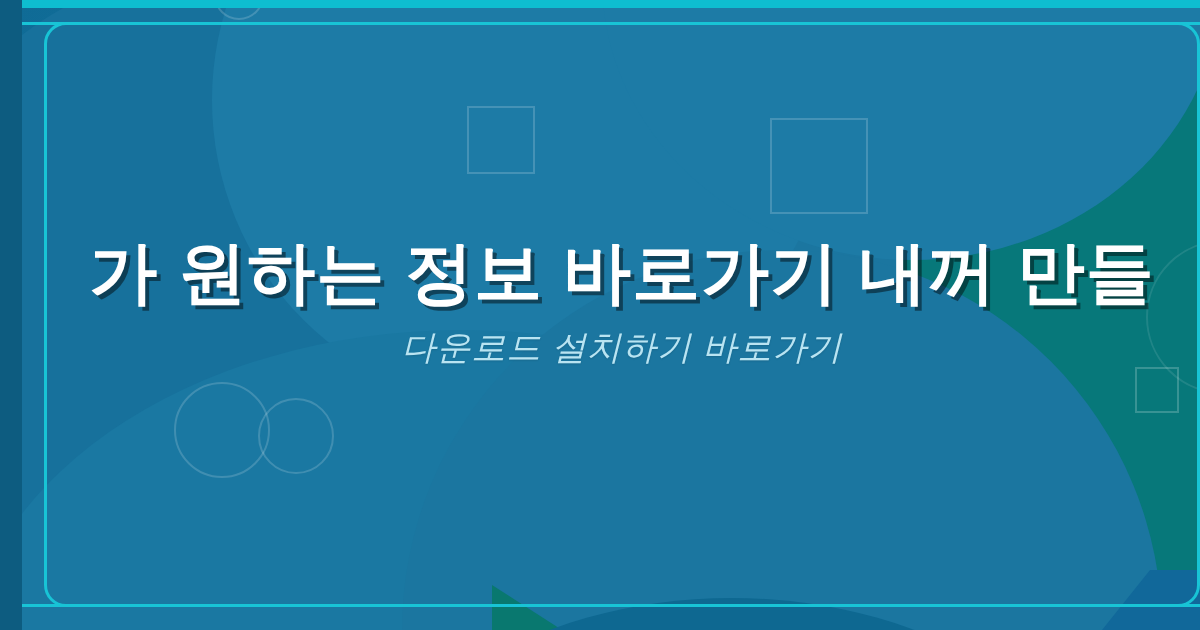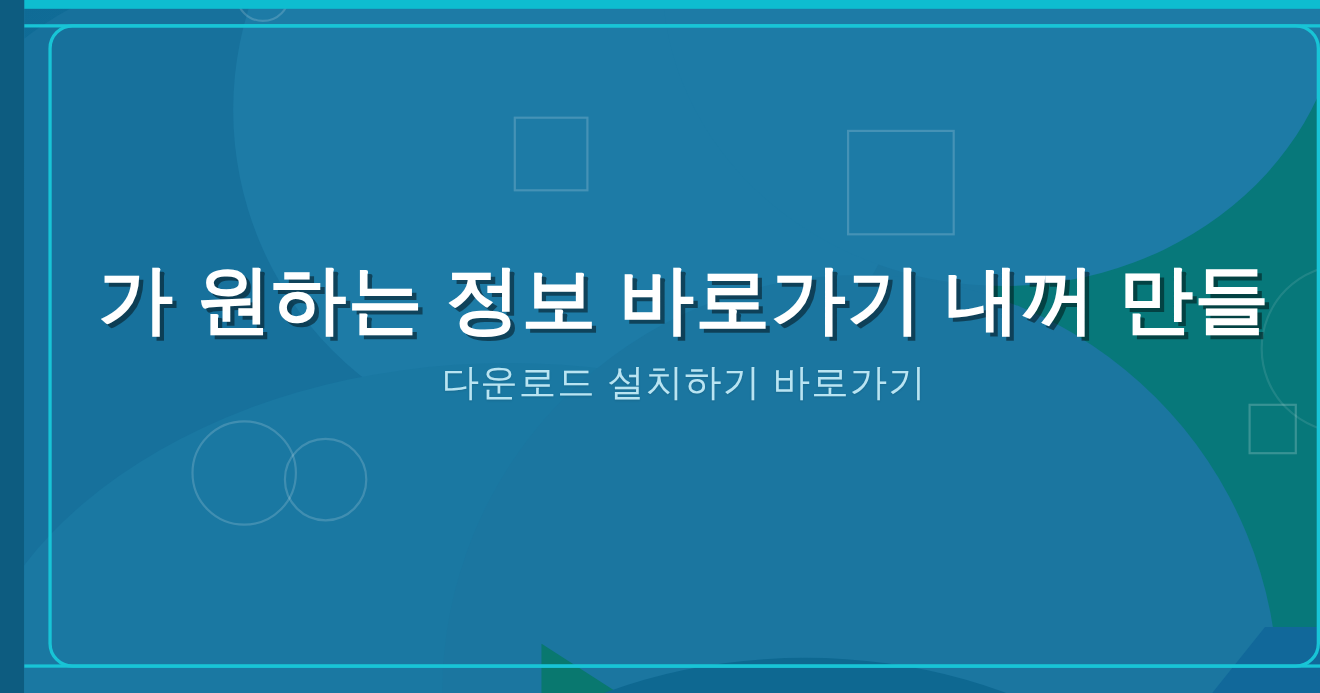--- a/index.html
+++ b/index.html
@@ -196,20 +196,21 @@
   }
 
   .subhead {
     color: #b9e4f2;
     font-size: 34px;
     font-weight: 400;
     letter-spacing: 1px;
     margin: 0;
     transform: translateY(-4px);
     text-shadow: 0 1px 2px rgba(0,0,0,0.12);
+    font-style: italic;
   }
 </style>
 </head>
 <body>
 
 <div id="banner">
 
   <div class="bg-layer">
     <div class="base-wash"></div>
 

